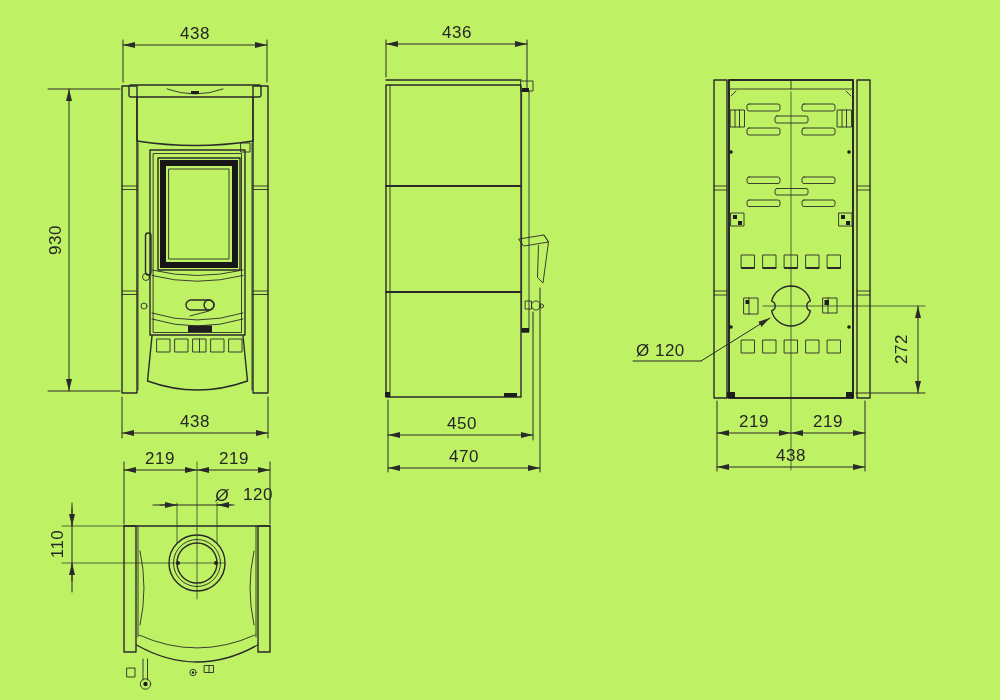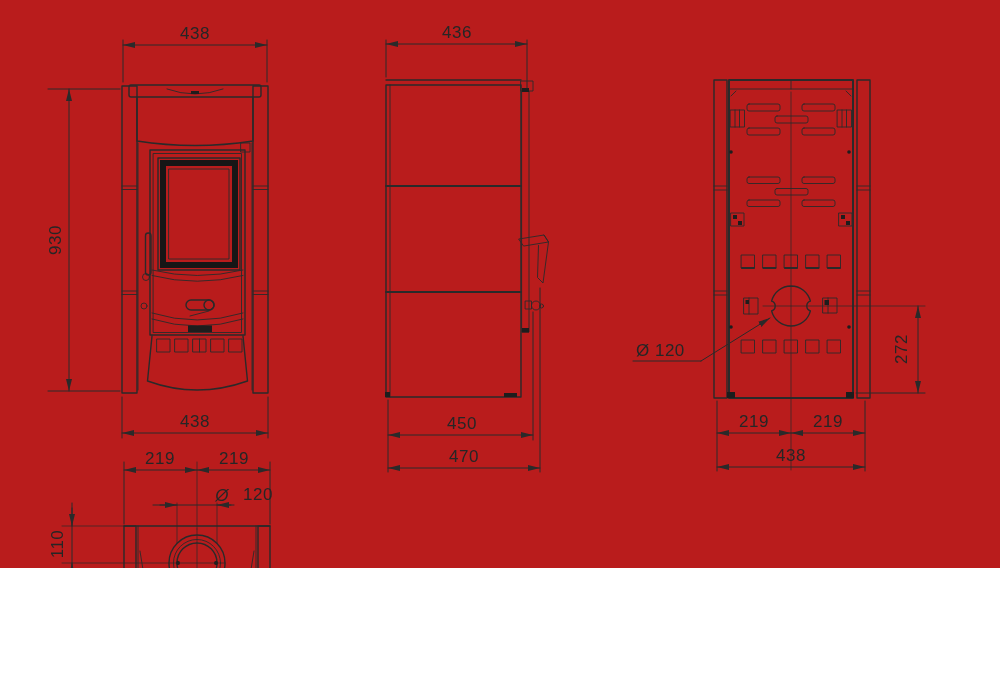--- a/index.html
+++ b/index.html
@@ -1,16 +1,16 @@
 <!DOCTYPE html>
 <html><head>
 <meta charset="utf-8">
 <style>
   html,body{margin:0;padding:0;background:#ffffff;}
-  .sheet{position:relative;width:1000px;height:568px;background:#b91c1c;overflow:hidden;
+  .sheet{position:relative;width:1000px;height:700px;background:#bef264;overflow:hidden;
          font-family:"Liberation Sans",sans-serif;text-align:center;}
   svg{display:block}
   .ln{fill:none;stroke:#2a2a2a;stroke-width:1.4;stroke-linecap:round;stroke-linejoin:round}
   .thick{stroke-width:2}
   .thin{stroke-width:0.9}
   .cl{stroke-width:0.7}
   .dim{stroke-width:1}
   .blk{fill:#1d1d1d;stroke:none}
   text.dt{font-family:"Liberation Sans",sans-serif;font-size:17px;fill:#262626;
           text-anchor:middle;letter-spacing:0.5px}

